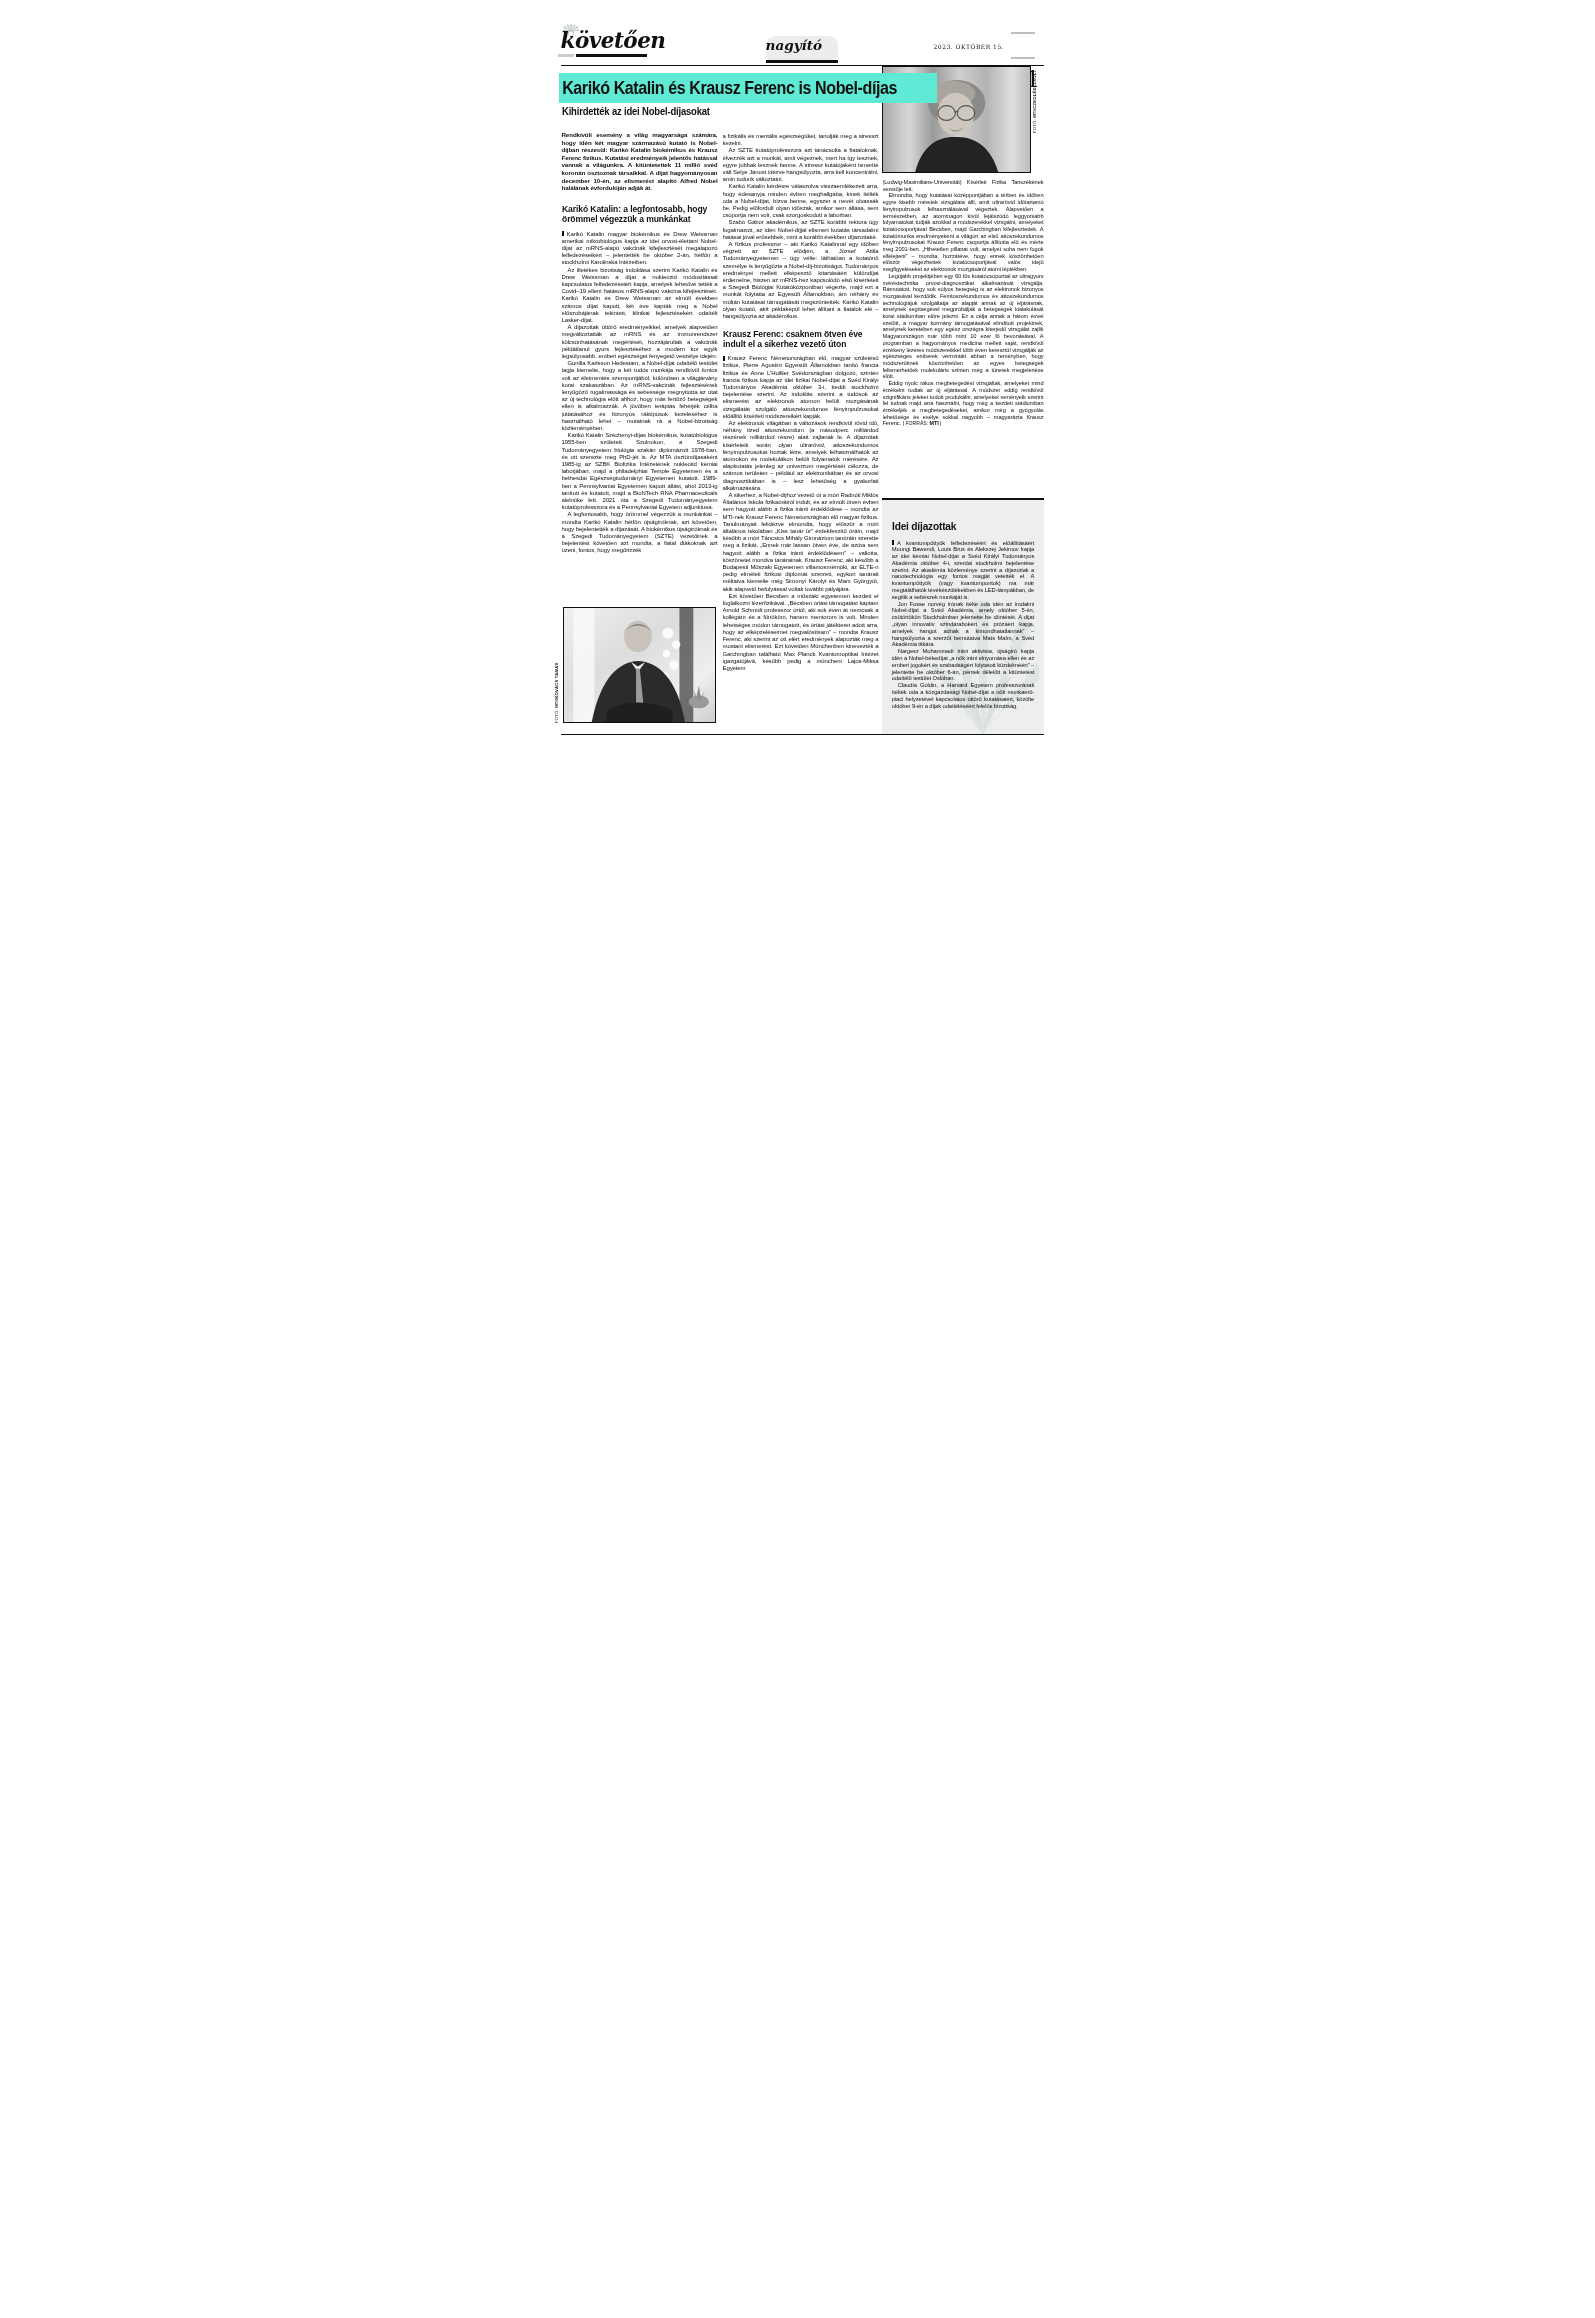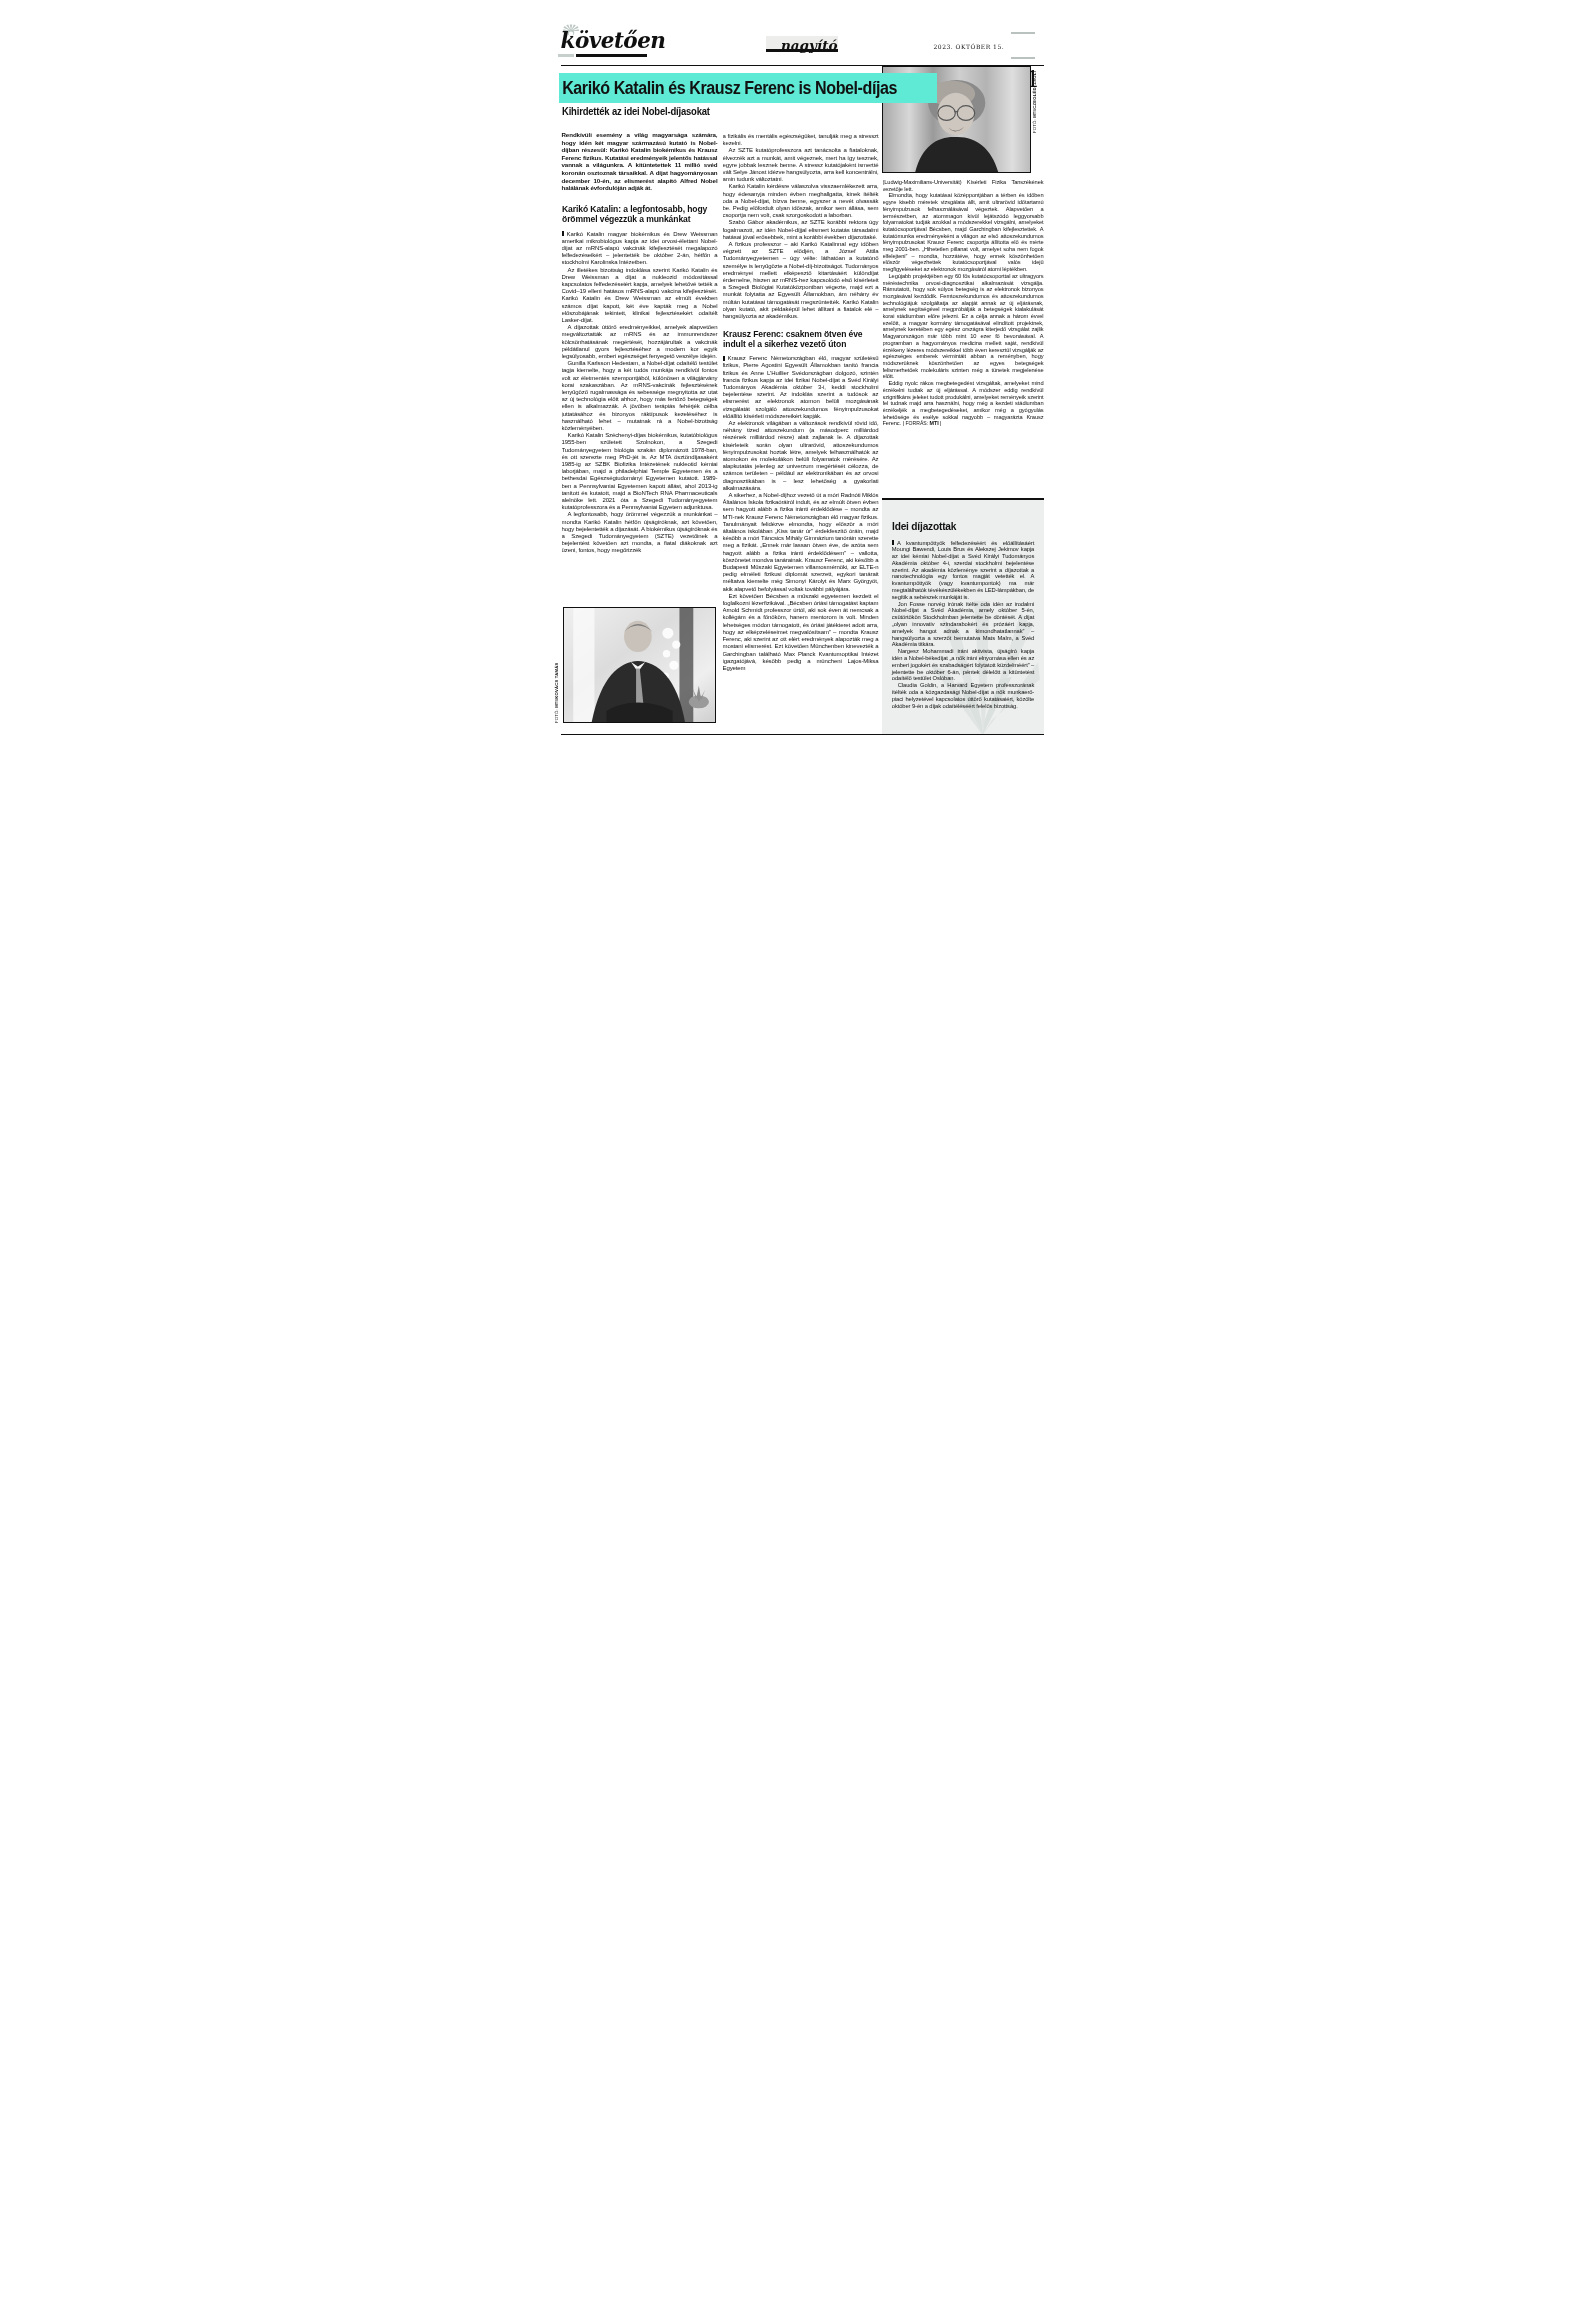--- a/index.html
+++ b/index.html
@@ -11,22 +11,22 @@
     font-family:"Liberation Sans", sans-serif; color:#111;
   }
   
   .masthead { position:absolute; left:29px; top:30px;
     font-family:"DejaVu Serif", serif; font-style:italic; font-weight:700;
     font-size:21.5px; letter-spacing:-0.5px; color:#101010; line-height:1; }
   .sun-icon { position:absolute; left:31px; top:24px; width:16px; height:13px; }
   .mast-bar-gray { position:absolute; left:26px; top:54px; width:16px; height:3.3px; background:#c6cfcb; }
   .mast-bar-black { position:absolute; left:44px; top:54px; width:71px; height:3.3px; background:#101010; }
 
-  .section-box { position:absolute; left:234px; top:36px; width:72px; height:16px;
-    background:#ededec; text-align:right; }
+  .section-box { position:absolute; left:234px; top:36px; width:72px; height:27px;
+    background:#ededec; text-align:left;border-radius:9px; }
   .section-box .label { font-family:"DejaVu Serif", serif; font-style:italic; font-weight:700;
     font-size:13.6px; line-height:19.6px; color:#101010; display:inline-block; }
   .section-box .underline { position:absolute; left:0; bottom:0; width:100%; height:2.8px; background:#101010; }
 
   .issue-date { position:absolute; left:402px; top:43px; width:75px;
     font-family:"DejaVu Serif", serif; font-size:6px; letter-spacing:0.5px; color:#101010; white-space:nowrap; }
   .page-number { position:absolute; left:480px; top:27px; width:27px; text-align:center;
     font-family:"DejaVu Serif", serif; font-size:22.4px; line-height:1.1; color:#101010;margin-top:40px; }
   .pn-bar { position:absolute; left:479px; width:24px; height:2.3px; background:#b9c2bf; }
   .pn-bar.top { top:32px; } .pn-bar.bottom { top:57px; }

